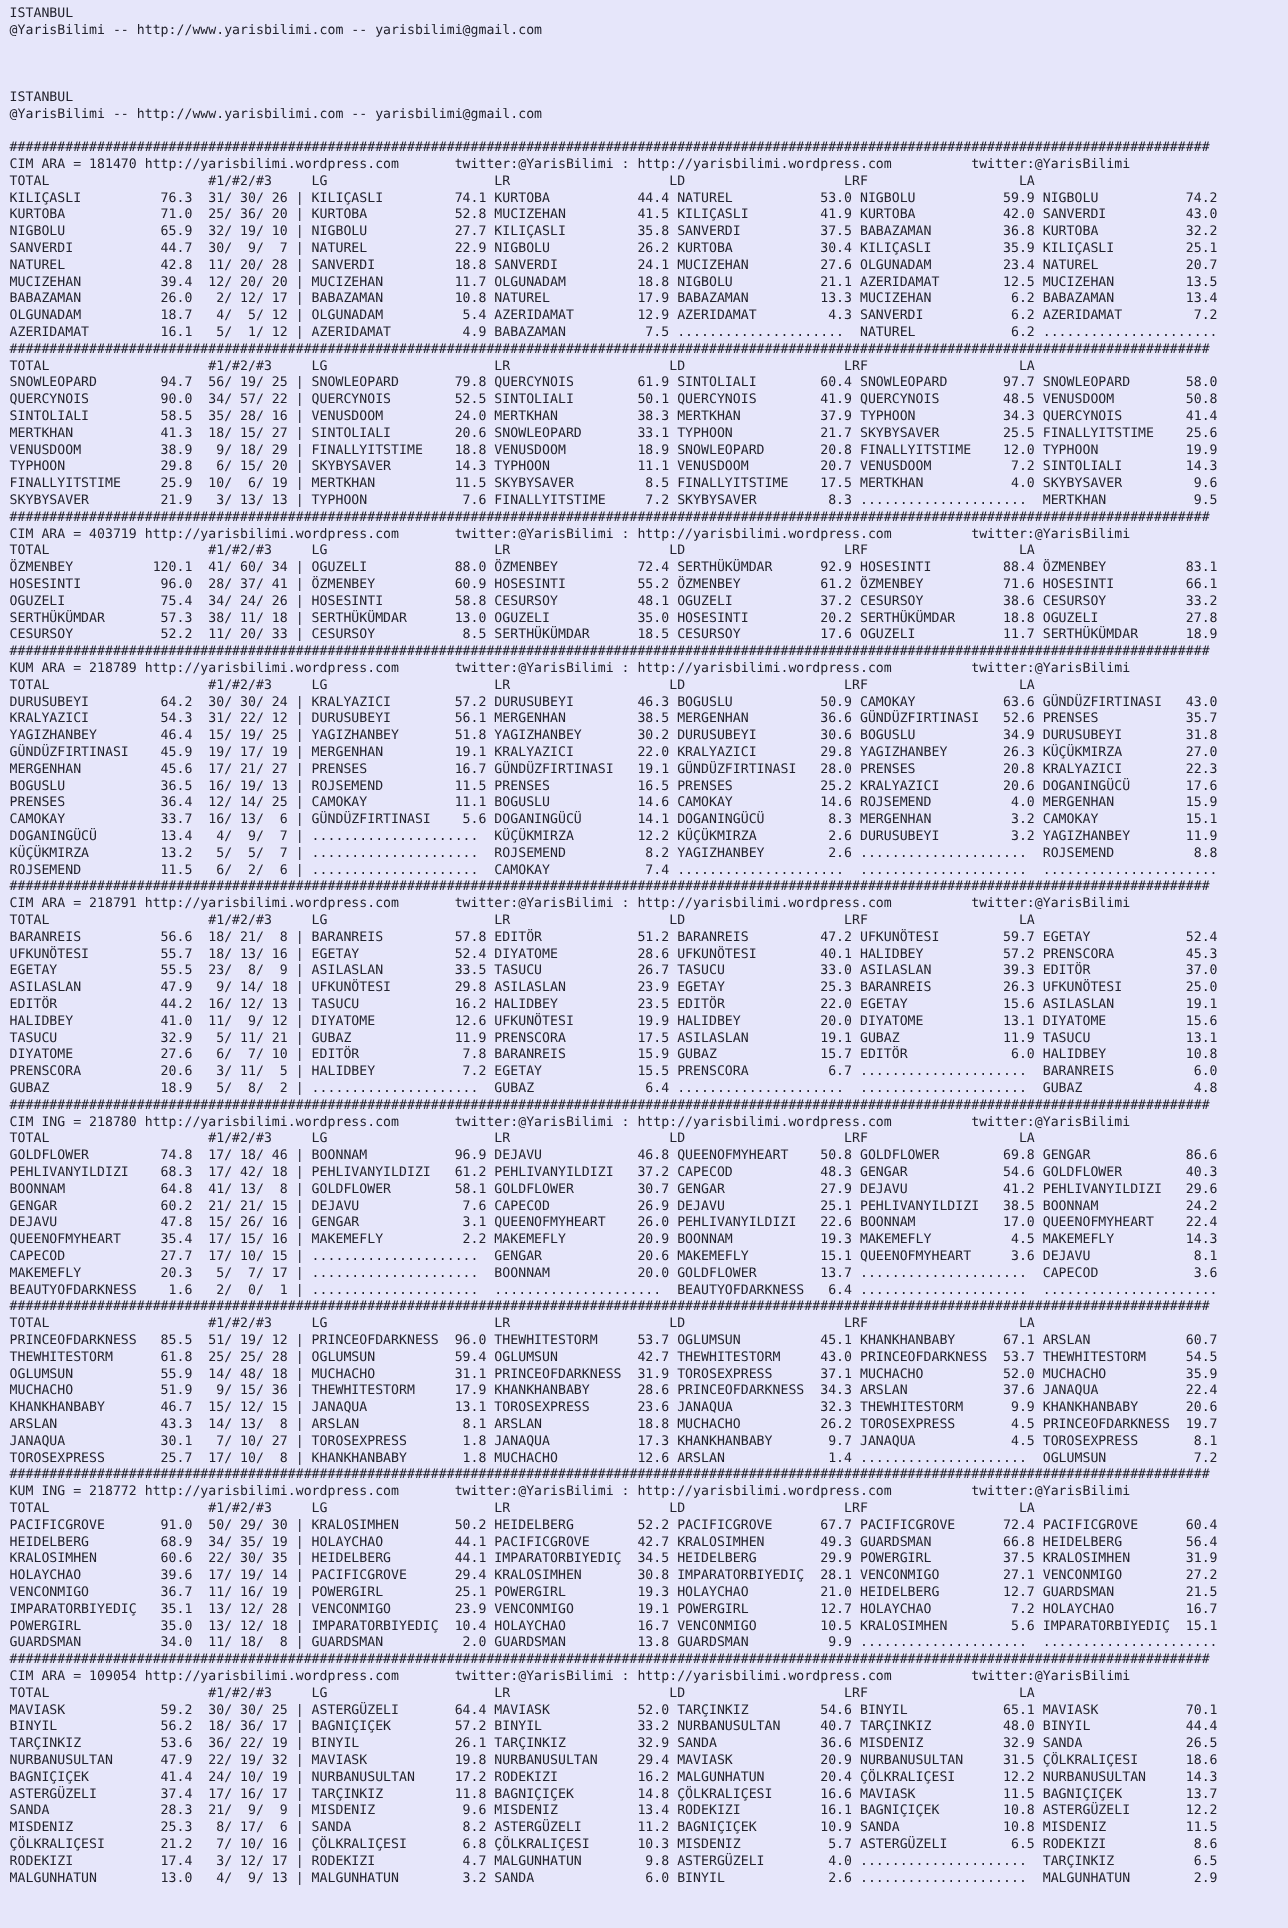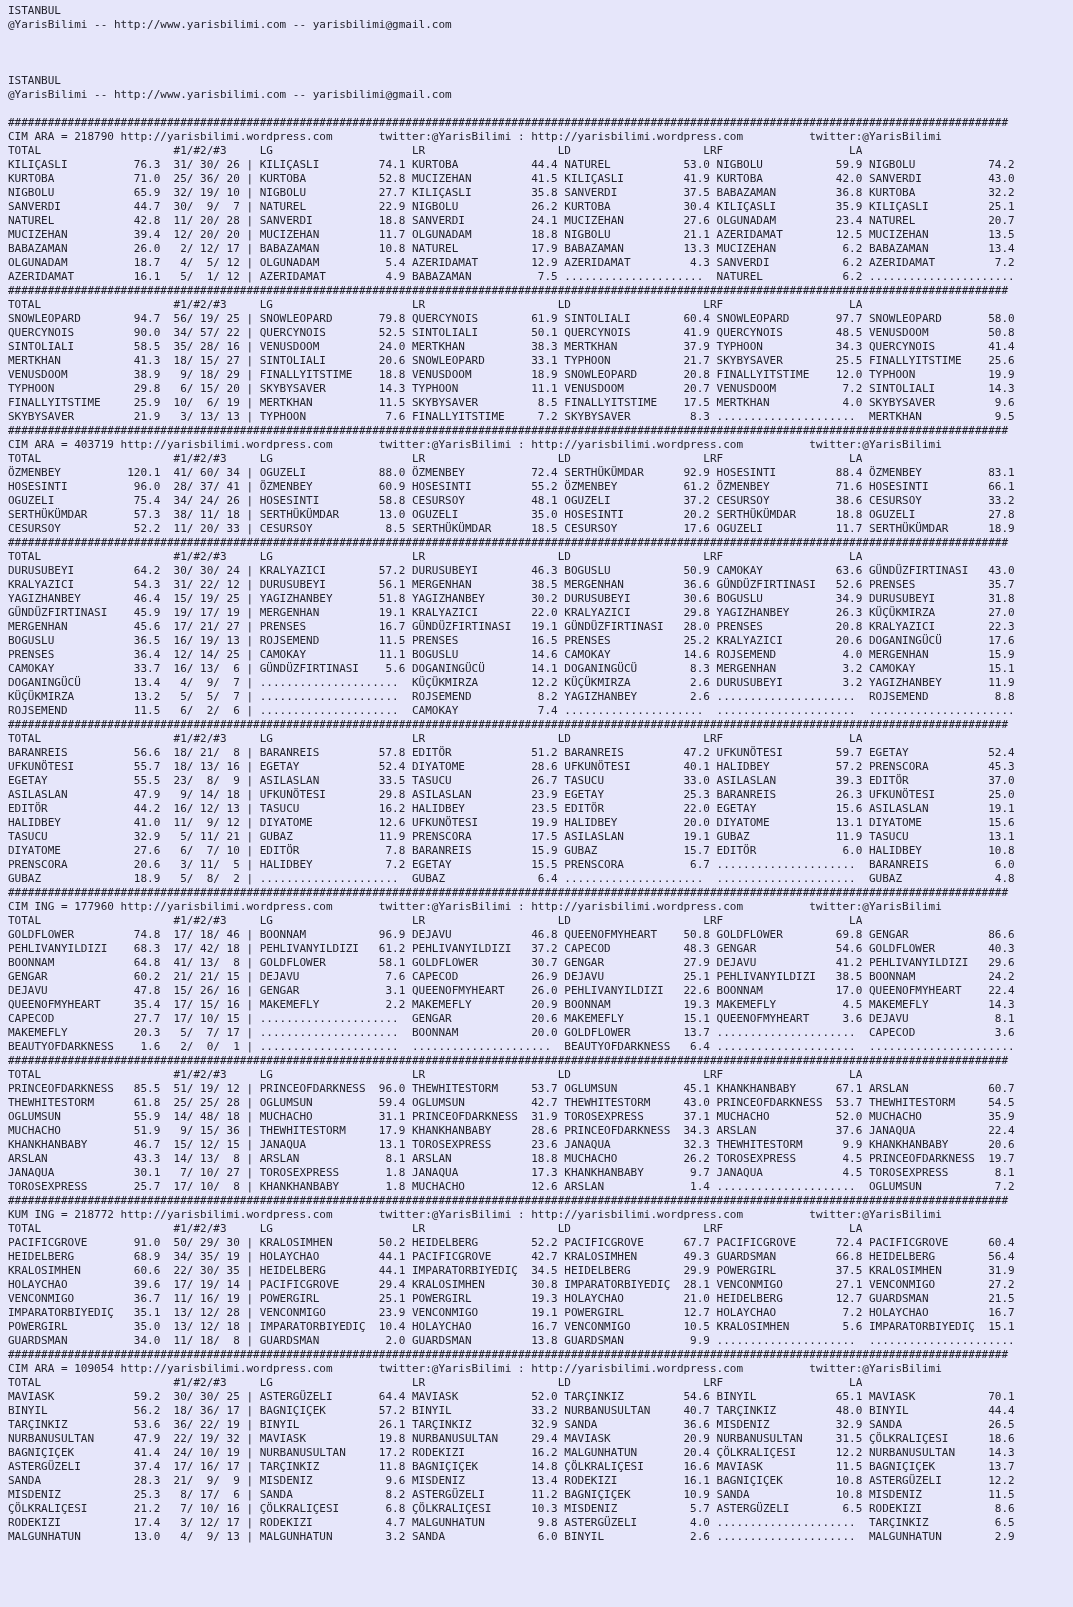--- a/index.html
+++ b/index.html
@@ -22,21 +22,21 @@
   <div class="ln">@YarisBilimi -- http://www.yarisbilimi.com -- yarisbilimi@gmail.com</div>
   <div class="ln blank"></div>
   <div class="ln blank"></div>
   <div class="ln blank"></div>
   <div class="ln">ISTANBUL</div>
   <div class="ln">@YarisBilimi -- http://www.yarisbilimi.com -- yarisbilimi@gmail.com</div>
   <div class="ln blank"></div>
   <div id="sections">
       <div>
         <div class="ln">#######################################################################################################################################################</div>
-        <div class="ln">CIM ARA = 218790 http://yarisbilimi.wordpress.com       twitter:@YarisBilimi : http://yarisbilimi.wordpress.com          twitter:@YarisBilimi</div>
+        <div class="ln">CIM ARA = 181470 http://yarisbilimi.wordpress.com       twitter:@YarisBilimi : http://yarisbilimi.wordpress.com          twitter:@YarisBilimi</div>
         <div class="ln">TOTAL                    #1/#2/#3     LG                     LR                    LD                    LRF                   LA</div>
         <div class="ln">KILIÇASLI          76.3  31/ 30/ 26 | KILIÇASLI         74.1 KURTOBA           44.4 NATUREL           53.0 NIGBOLU           59.9 NIGBOLU           74.2</div>
         <div class="ln">KURTOBA            71.0  25/ 36/ 20 | KURTOBA           52.8 MUCIZEHAN         41.5 KILIÇASLI         41.9 KURTOBA           42.0 SANVERDI          43.0</div>
         <div class="ln">NIGBOLU            65.9  32/ 19/ 10 | NIGBOLU           27.7 KILIÇASLI         35.8 SANVERDI          37.5 BABAZAMAN         36.8 KURTOBA           32.2</div>
         <div class="ln">SANVERDI           44.7  30/  9/  7 | NATUREL           22.9 NIGBOLU           26.2 KURTOBA           30.4 KILIÇASLI         35.9 KILIÇASLI         25.1</div>
         <div class="ln">NATUREL            42.8  11/ 20/ 28 | SANVERDI          18.8 SANVERDI          24.1 MUCIZEHAN         27.6 OLGUNADAM         23.4 NATUREL           20.7</div>
         <div class="ln">MUCIZEHAN          39.4  12/ 20/ 20 | MUCIZEHAN         11.7 OLGUNADAM         18.8 NIGBOLU           21.1 AZERIDAMAT        12.5 MUCIZEHAN         13.5</div>
         <div class="ln">BABAZAMAN          26.0   2/ 12/ 17 | BABAZAMAN         10.8 NATUREL           17.9 BABAZAMAN         13.3 MUCIZEHAN          6.2 BABAZAMAN         13.4</div>
         <div class="ln">OLGUNADAM          18.7   4/  5/ 12 | OLGUNADAM          5.4 AZERIDAMAT        12.9 AZERIDAMAT         4.3 SANVERDI           6.2 AZERIDAMAT         7.2</div>
         <div class="ln">AZERIDAMAT         16.1   5/  1/ 12 | AZERIDAMAT         4.9 BABAZAMAN          7.5 .....................  NATUREL            6.2 ......................</div>
@@ -58,50 +58,52 @@
         <div class="ln">CIM ARA = 403719 http://yarisbilimi.wordpress.com       twitter:@YarisBilimi : http://yarisbilimi.wordpress.com          twitter:@YarisBilimi</div>
         <div class="ln">TOTAL                    #1/#2/#3     LG                     LR                    LD                    LRF                   LA</div>
         <div class="ln">ÖZMENBEY          120.1  41/ 60/ 34 | OGUZELI           88.0 ÖZMENBEY          72.4 SERTHÜKÜMDAR      92.9 HOSESINTI         88.4 ÖZMENBEY          83.1</div>
         <div class="ln">HOSESINTI          96.0  28/ 37/ 41 | ÖZMENBEY          60.9 HOSESINTI         55.2 ÖZMENBEY          61.2 ÖZMENBEY          71.6 HOSESINTI         66.1</div>
         <div class="ln">OGUZELI            75.4  34/ 24/ 26 | HOSESINTI         58.8 CESURSOY          48.1 OGUZELI           37.2 CESURSOY          38.6 CESURSOY          33.2</div>
         <div class="ln">SERTHÜKÜMDAR       57.3  38/ 11/ 18 | SERTHÜKÜMDAR      13.0 OGUZELI           35.0 HOSESINTI         20.2 SERTHÜKÜMDAR      18.8 OGUZELI           27.8</div>
         <div class="ln">CESURSOY           52.2  11/ 20/ 33 | CESURSOY           8.5 SERTHÜKÜMDAR      18.5 CESURSOY          17.6 OGUZELI           11.7 SERTHÜKÜMDAR      18.9</div>
       </div>
       <div>
         <div class="ln">#######################################################################################################################################################</div>
+        <div class="ln">KUM ARA = 218789 http://yarisbilimi.wordpress.com       twitter:@YarisBilimi : http://yarisbilimi.wordpress.com          twitter:@YarisBilimi</div>
         <div class="ln">TOTAL                    #1/#2/#3     LG                     LR                    LD                    LRF                   LA</div>
         <div class="ln">DURUSUBEYI         64.2  30/ 30/ 24 | KRALYAZICI        57.2 DURUSUBEYI        46.3 BOGUSLU           50.9 CAMOKAY           63.6 GÜNDÜZFIRTINASI   43.0</div>
         <div class="ln">KRALYAZICI         54.3  31/ 22/ 12 | DURUSUBEYI        56.1 MERGENHAN         38.5 MERGENHAN         36.6 GÜNDÜZFIRTINASI   52.6 PRENSES           35.7</div>
         <div class="ln">YAGIZHANBEY        46.4  15/ 19/ 25 | YAGIZHANBEY       51.8 YAGIZHANBEY       30.2 DURUSUBEYI        30.6 BOGUSLU           34.9 DURUSUBEYI        31.8</div>
         <div class="ln">GÜNDÜZFIRTINASI    45.9  19/ 17/ 19 | MERGENHAN         19.1 KRALYAZICI        22.0 KRALYAZICI        29.8 YAGIZHANBEY       26.3 KÜÇÜKMIRZA        27.0</div>
         <div class="ln">MERGENHAN          45.6  17/ 21/ 27 | PRENSES           16.7 GÜNDÜZFIRTINASI   19.1 GÜNDÜZFIRTINASI   28.0 PRENSES           20.8 KRALYAZICI        22.3</div>
         <div class="ln">BOGUSLU            36.5  16/ 19/ 13 | ROJSEMEND         11.5 PRENSES           16.5 PRENSES           25.2 KRALYAZICI        20.6 DOGANINGÜCÜ       17.6</div>
         <div class="ln">PRENSES            36.4  12/ 14/ 25 | CAMOKAY           11.1 BOGUSLU           14.6 CAMOKAY           14.6 ROJSEMEND          4.0 MERGENHAN         15.9</div>
         <div class="ln">CAMOKAY            33.7  16/ 13/  6 | GÜNDÜZFIRTINASI    5.6 DOGANINGÜCÜ       14.1 DOGANINGÜCÜ        8.3 MERGENHAN          3.2 CAMOKAY           15.1</div>
         <div class="ln">DOGANINGÜCÜ        13.4   4/  9/  7 | .....................  KÜÇÜKMIRZA        12.2 KÜÇÜKMIRZA         2.6 DURUSUBEYI         3.2 YAGIZHANBEY       11.9</div>
         <div class="ln">KÜÇÜKMIRZA         13.2   5/  5/  7 | .....................  ROJSEMEND          8.2 YAGIZHANBEY        2.6 .....................  ROJSEMEND          8.8</div>
         <div class="ln">ROJSEMEND          11.5   6/  2/  6 | .....................  CAMOKAY            7.4 .....................  .....................  ......................</div>
       </div>
       <div>
         <div class="ln">#######################################################################################################################################################</div>
+        <div class="ln">CIM ARA = 218791 http://yarisbilimi.wordpress.com       twitter:@YarisBilimi : http://yarisbilimi.wordpress.com          twitter:@YarisBilimi</div>
         <div class="ln">TOTAL                    #1/#2/#3     LG                     LR                    LD                    LRF                   LA</div>
         <div class="ln">BARANREIS          56.6  18/ 21/  8 | BARANREIS         57.8 EDITÖR            51.2 BARANREIS         47.2 UFKUNÖTESI        59.7 EGETAY            52.4</div>
         <div class="ln">UFKUNÖTESI         55.7  18/ 13/ 16 | EGETAY            52.4 DIYATOME          28.6 UFKUNÖTESI        40.1 HALIDBEY          57.2 PRENSCORA         45.3</div>
         <div class="ln">EGETAY             55.5  23/  8/  9 | ASILASLAN         33.5 TASUCU            26.7 TASUCU            33.0 ASILASLAN         39.3 EDITÖR            37.0</div>
         <div class="ln">ASILASLAN          47.9   9/ 14/ 18 | UFKUNÖTESI        29.8 ASILASLAN         23.9 EGETAY            25.3 BARANREIS         26.3 UFKUNÖTESI        25.0</div>
         <div class="ln">EDITÖR             44.2  16/ 12/ 13 | TASUCU            16.2 HALIDBEY          23.5 EDITÖR            22.0 EGETAY            15.6 ASILASLAN         19.1</div>
         <div class="ln">HALIDBEY           41.0  11/  9/ 12 | DIYATOME          12.6 UFKUNÖTESI        19.9 HALIDBEY          20.0 DIYATOME          13.1 DIYATOME          15.6</div>
         <div class="ln">TASUCU             32.9   5/ 11/ 21 | GUBAZ             11.9 PRENSCORA         17.5 ASILASLAN         19.1 GUBAZ             11.9 TASUCU            13.1</div>
         <div class="ln">DIYATOME           27.6   6/  7/ 10 | EDITÖR             7.8 BARANREIS         15.9 GUBAZ             15.7 EDITÖR             6.0 HALIDBEY          10.8</div>
         <div class="ln">PRENSCORA          20.6   3/ 11/  5 | HALIDBEY           7.2 EGETAY            15.5 PRENSCORA          6.7 .....................  BARANREIS          6.0</div>
         <div class="ln">GUBAZ              18.9   5/  8/  2 | .....................  GUBAZ              6.4 .....................  .....................  GUBAZ              4.8</div>
       </div>
       <div>
         <div class="ln">#######################################################################################################################################################</div>
-        <div class="ln">CIM ING = 177960 http://yarisbilimi.wordpress.com       twitter:@YarisBilimi : http://yarisbilimi.wordpress.com          twitter:@YarisBilimi</div>
+        <div class="ln">CIM ING = 218780 http://yarisbilimi.wordpress.com       twitter:@YarisBilimi : http://yarisbilimi.wordpress.com          twitter:@YarisBilimi</div>
         <div class="ln">TOTAL                    #1/#2/#3     LG                     LR                    LD                    LRF                   LA</div>
         <div class="ln">GOLDFLOWER         74.8  17/ 18/ 46 | BOONNAM           96.9 DEJAVU            46.8 QUEENOFMYHEART    50.8 GOLDFLOWER        69.8 GENGAR            86.6</div>
         <div class="ln">PEHLIVANYILDIZI    68.3  17/ 42/ 18 | PEHLIVANYILDIZI   61.2 PEHLIVANYILDIZI   37.2 CAPECOD           48.3 GENGAR            54.6 GOLDFLOWER        40.3</div>
         <div class="ln">BOONNAM            64.8  41/ 13/  8 | GOLDFLOWER        58.1 GOLDFLOWER        30.7 GENGAR            27.9 DEJAVU            41.2 PEHLIVANYILDIZI   29.6</div>
         <div class="ln">GENGAR             60.2  21/ 21/ 15 | DEJAVU             7.6 CAPECOD           26.9 DEJAVU            25.1 PEHLIVANYILDIZI   38.5 BOONNAM           24.2</div>
         <div class="ln">DEJAVU             47.8  15/ 26/ 16 | GENGAR             3.1 QUEENOFMYHEART    26.0 PEHLIVANYILDIZI   22.6 BOONNAM           17.0 QUEENOFMYHEART    22.4</div>
         <div class="ln">QUEENOFMYHEART     35.4  17/ 15/ 16 | MAKEMEFLY          2.2 MAKEMEFLY         20.9 BOONNAM           19.3 MAKEMEFLY          4.5 MAKEMEFLY         14.3</div>
         <div class="ln">CAPECOD            27.7  17/ 10/ 15 | .....................  GENGAR            20.6 MAKEMEFLY         15.1 QUEENOFMYHEART     3.6 DEJAVU             8.1</div>
         <div class="ln">MAKEMEFLY          20.3   5/  7/ 17 | .....................  BOONNAM           20.0 GOLDFLOWER        13.7 .....................  CAPECOD            3.6</div>
         <div class="ln">BEAUTYOFDARKNESS    1.6   2/  0/  1 | .....................  .....................  BEAUTYOFDARKNESS   6.4 .....................  ......................</div>

